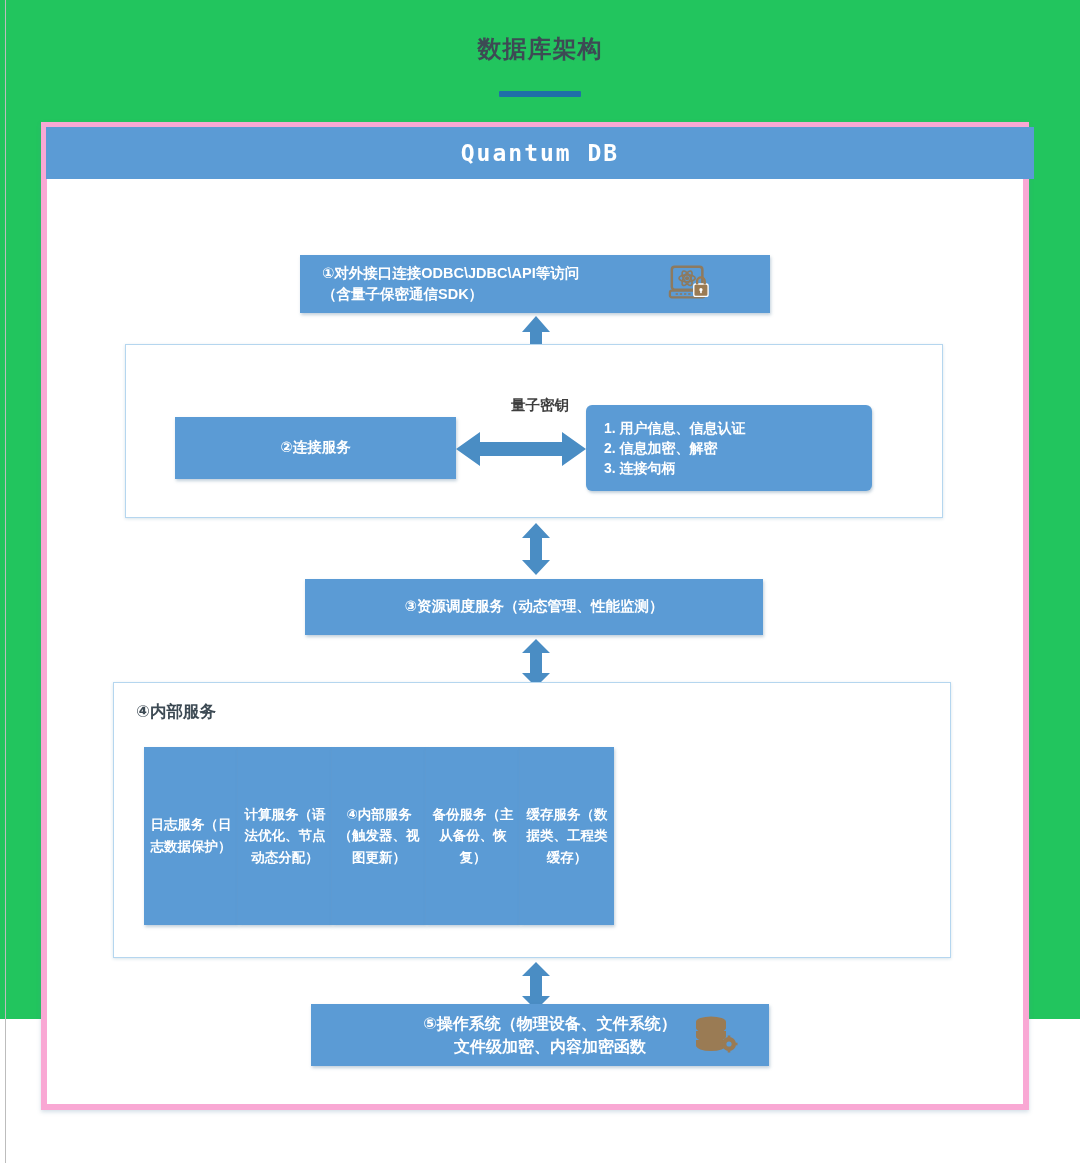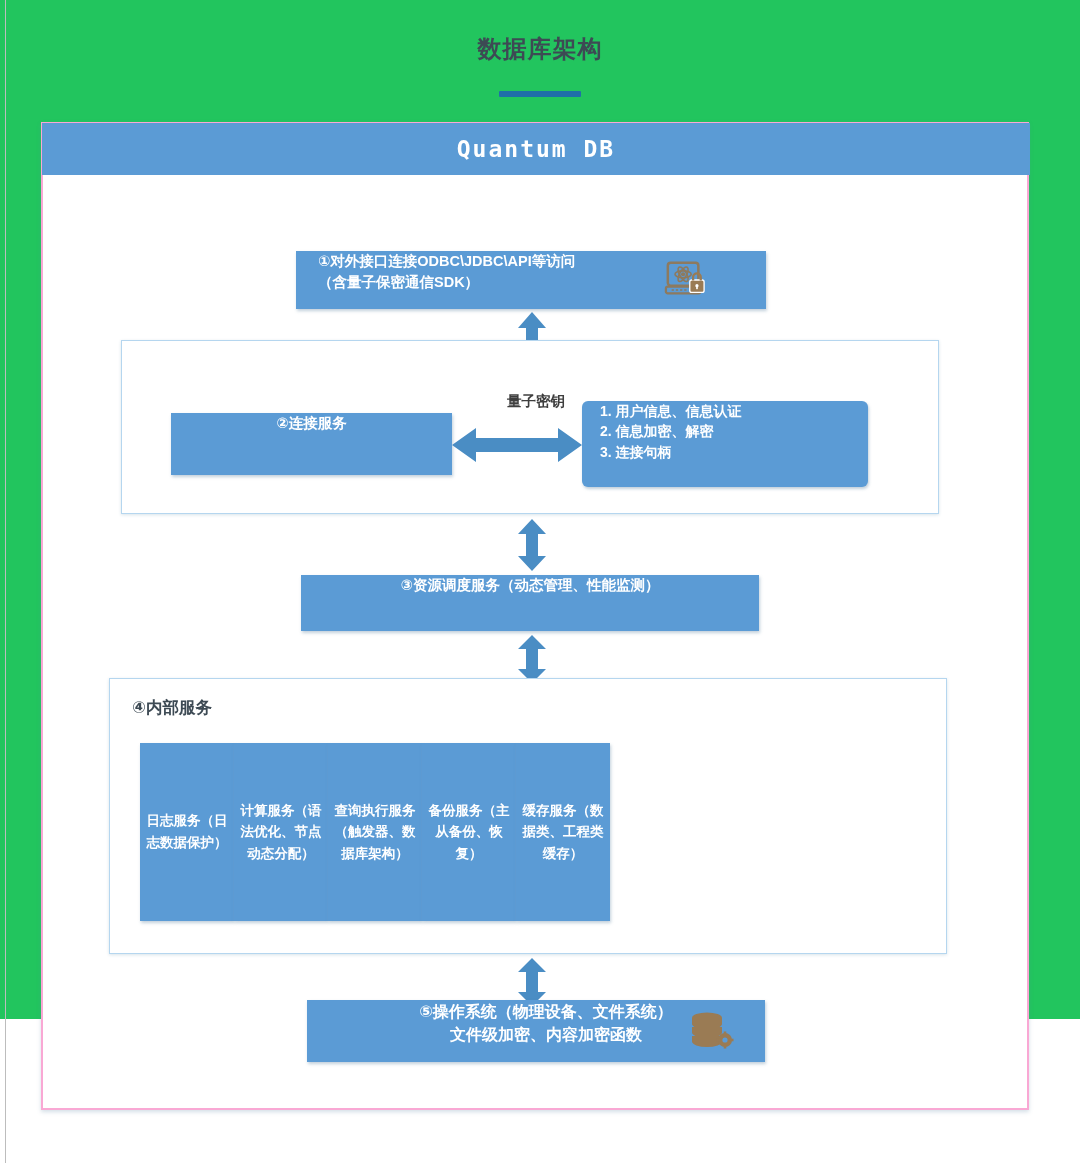--- a/index.html
+++ b/index.html
@@ -39,21 +39,21 @@
     margin: 25px auto 0 auto;
     border-radius: 1px;
   }
 
   
   .outer {
     position: absolute;
     left: 41px; top: 122px;
     width: 988px; height: 988px;
     background: #ffffff;
-    border: 2px solid #f9a8d4;
+    border: 6px solid #f9a8d4;
     box-shadow: 0 2px 4px rgba(100,140,170,0.28);
   }
   .outer-header {
     position: absolute; left: -1px; top: -1px;
     width: 988px; height: 52px;
     background: #5b9bd5;
     display: flex; align-items: center; justify-content: center;
   }
   .outer-header-text {
     color: #ffffff;
@@ -67,21 +67,21 @@
     width: 986px; height: 934px;
   }
 
   
   .bluebox {
     position: absolute;
     background: #5b9bd5;
     color: #ffffff;
     box-shadow: 1px 2px 3px rgba(120,150,175,0.45);
     display: flex;
-    align-items: flex-start;
+    align-items: center;
     justify-content: center;
     text-align: center;
     font-weight: 700;
     line-height: 1.45;
   }
   .bluebox .txt { position: relative; z-index: 2; }
 
   
   .frame {
     position: absolute;
@@ -275,21 +275,21 @@
       <div class="frame" id="frame4">
         <div class="frame4-title">④内部服务</div>
         <div class="svc-row">
           <div class="svc-card">
             <span>日志服务（日志数据保护）</span>
           </div>
           <div class="svc-card">
             <span>计算服务（语法优化、节点动态分配）</span>
           </div>
           <div class="svc-card">
-            <span>查询执行服务（触发器、数据库架构）</span>
+            <span>④内部服务（触发器、视图更新）</span>
           </div>
           <div class="svc-card">
             <span>备份服务（主从备份、恢复）</span>
           </div>
           <div class="svc-card">
             <span>缓存服务（数据类、工程类缓存）</span>
           </div>
         </div>
       </div>
 

